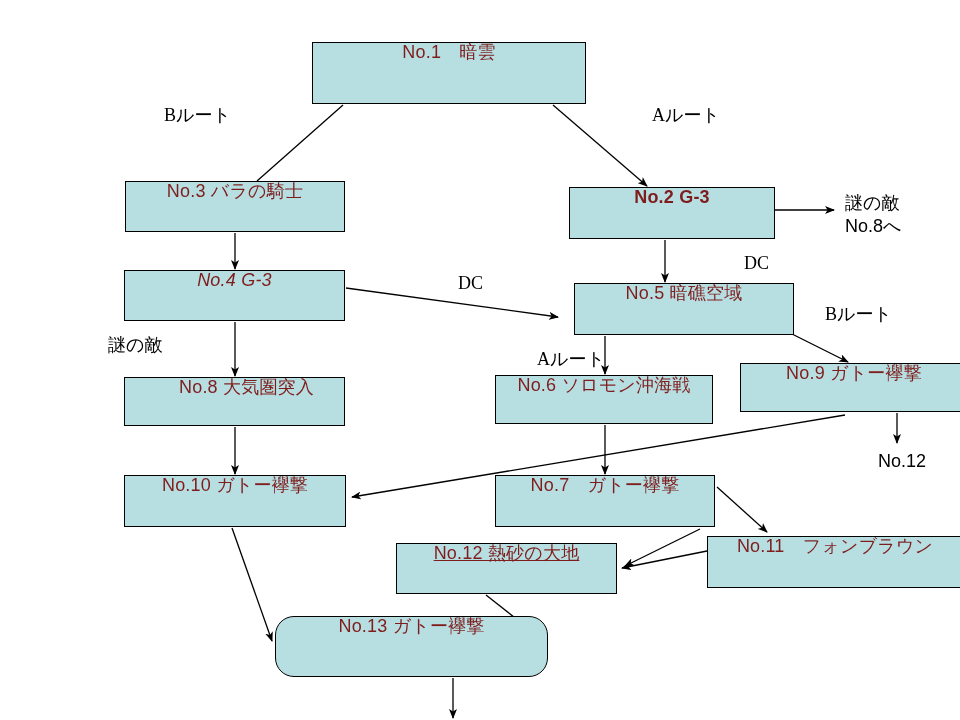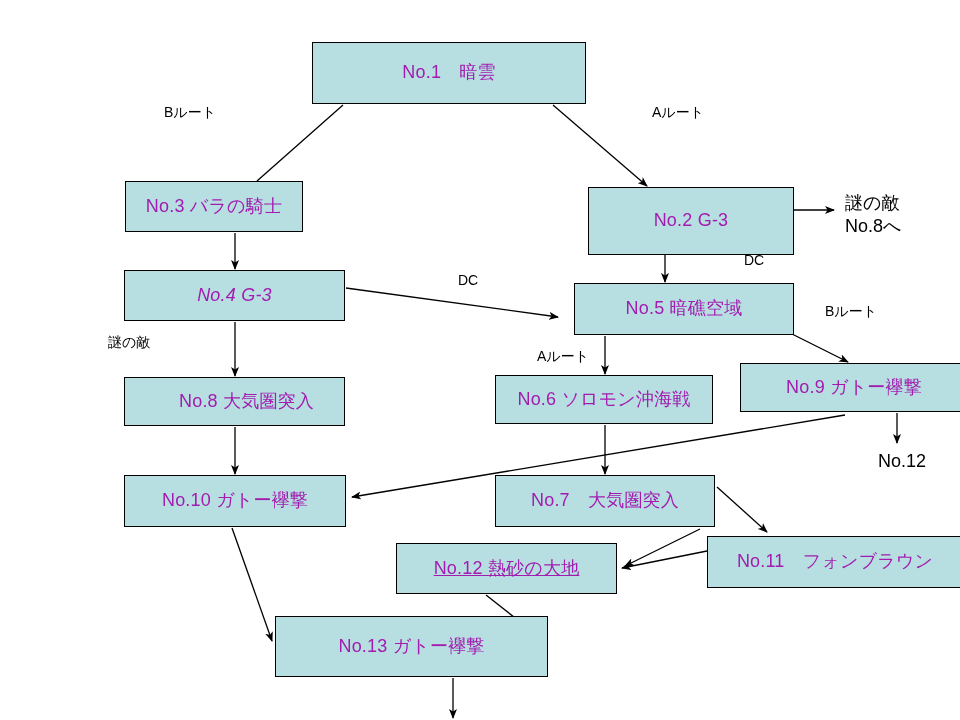--- a/index.html
+++ b/index.html
@@ -25,34 +25,35 @@
     top: 0;
     width: 960px;
     height: 720px;
   }
   .node-box {
     position: absolute;
     box-sizing: border-box;
     background: #b7dfe2;
     border: 1.4px solid #000000;
     display: flex;
-    align-items: center;
+    align-items: flex-start;
     justify-content: center;
-    color: #a21caf;
+    color: #7f1d1d;
     font-size: 18px;
     line-height: 1.1;
     white-space: pre;
     letter-spacing: 0.2px;
   }
   .edge-label {
     position: absolute;
     color: #000000;
-    font-size: 14px;
+    font-size: 18px;
     white-space: pre;
     line-height: 1.25;
+    font-family: Liberation Serif, serif;
   }
   .free-label {
     position: absolute;
     color: #000000;
     font-size: 18px;
     white-space: pre;
     line-height: 1.3;
     text-align: left;
   }
 </style>
@@ -85,32 +86,32 @@
         <line x1="700" y1="529" x2="625" y2="566" stroke="#000000" stroke-width="1.3" marker-end="url(#arrowhead)"></line>
         <line x1="712" y1="550" x2="622" y2="568" stroke="#000000" stroke-width="1.3" marker-end="url(#arrowhead)"></line>
         <line x1="232" y1="528" x2="272" y2="641" stroke="#000000" stroke-width="1.3" marker-end="url(#arrowhead)"></line>
         <line x1="486" y1="595" x2="547" y2="643" stroke="#000000" stroke-width="1.3" marker-end="url(#arrowhead)"></line>
         <line x1="453" y1="678" x2="453" y2="718" stroke="#000000" stroke-width="1.3" marker-end="url(#arrowhead)"></line>
       </g>
   </svg>
 
   <div id="node-layer">
       <div class="node-box" style="left: 312px; top: 42px; width: 274px; height: 62px; background: rgb(183, 223, 226);"><span>No.1　暗雲</span></div>
-      <div class="node-box" style="left: 125px; top: 181px; width: 178px; height: 51px; background: rgb(183, 223, 226);"><span>No.3 バラの騎士</span></div>
-      <div class="node-box" style="left: 588px; top: 187px; width: 206px; height: 68px; background: rgb(183, 223, 226);"><span>No.2 G-3</span></div>
+      <div class="node-box" style="left: 125px; top: 181px; width: 220px; height: 51px; background: rgb(183, 223, 226);"><span>No.3 バラの騎士</span></div>
+      <div class="node-box" style="left: 569px; top: 187px; width: 206px; height: 52px; background: rgb(183, 223, 226); font-weight: bold;"><span>No.2 G-3</span></div>
       <div class="node-box" style="left: 124px; top: 270px; width: 221px; height: 51px; background: rgb(183, 223, 226); font-style: italic;"><span>No.4 G-3</span></div>
       <div class="node-box" style="left: 562px; top: 283px; width: 220px; height: 52px; background: rgb(183, 223, 226); margin-left: 12px;"><span>No.5 暗礁空域</span></div>
       <div class="node-box" style="left: 740px; top: 363px; width: 228px; height: 49px; background: rgb(183, 223, 226);"><span>No.9 ガトー襷撃</span></div>
       <div class="node-box" style="left: 495px; top: 375px; width: 218px; height: 49px; background: rgb(183, 223, 226);"><span>No.6 ソロモン沖海戦</span></div>
       <div class="node-box" style="left: 124px; top: 377px; width: 221px; height: 49px; background: rgb(183, 223, 226); padding-left: 24px;"><span>No.8 大気圏突入</span></div>
       <div class="node-box" style="left: 124px; top: 475px; width: 222px; height: 52px; background: rgb(183, 223, 226);"><span>No.10 ガトー襷撃</span></div>
-      <div class="node-box" style="left: 495px; top: 475px; width: 220px; height: 52px; background: rgb(183, 223, 226);"><span>No.7　大気圏突入</span></div>
+      <div class="node-box" style="left: 495px; top: 475px; width: 220px; height: 52px; background: rgb(183, 223, 226);"><span>No.7　ガトー襷撃</span></div>
       <div class="node-box" style="left: 707px; top: 536px; width: 256px; height: 52px; background: rgb(183, 223, 226);"><span>No.11　フォンブラウン</span></div>
       <div class="node-box" style="left: 396px; top: 543px; width: 221px; height: 51px; background: rgb(183, 223, 226); text-decoration: underline;"><span>No.12 熱砂の大地</span></div>
-      <div class="node-box" style="left: 275px; top: 616px; width: 273px; height: 61px; background: rgb(183, 223, 226);"><span>No.13 ガトー襷撃</span></div>
+      <div class="node-box" style="left: 275px; top: 616px; width: 273px; height: 61px; background: rgb(183, 223, 226); border-radius: 19px;"><span>No.13 ガトー襷撃</span></div>
     </div>
   <div id="label-layer">
       <div class="edge-label" style="left: 164px; top: 104px;">Bルート</div>
       <div class="edge-label" style="left: 652px; top: 104px;">Aルート</div>
       <div class="edge-label" style="left: 744px; top: 252px;">DC</div>
       <div class="edge-label" style="left: 458px; top: 272px;">DC</div>
       <div class="edge-label" style="left: 825px; top: 303px;">Bルート</div>
       <div class="edge-label" style="left: 537px; top: 348px;">Aルート</div>
       <div class="edge-label" style="left: 108px; top: 334px;">謎の敵</div>
       <div class="free-label" style="left: 845px; top: 192px; white-space: pre;">謎の敵

